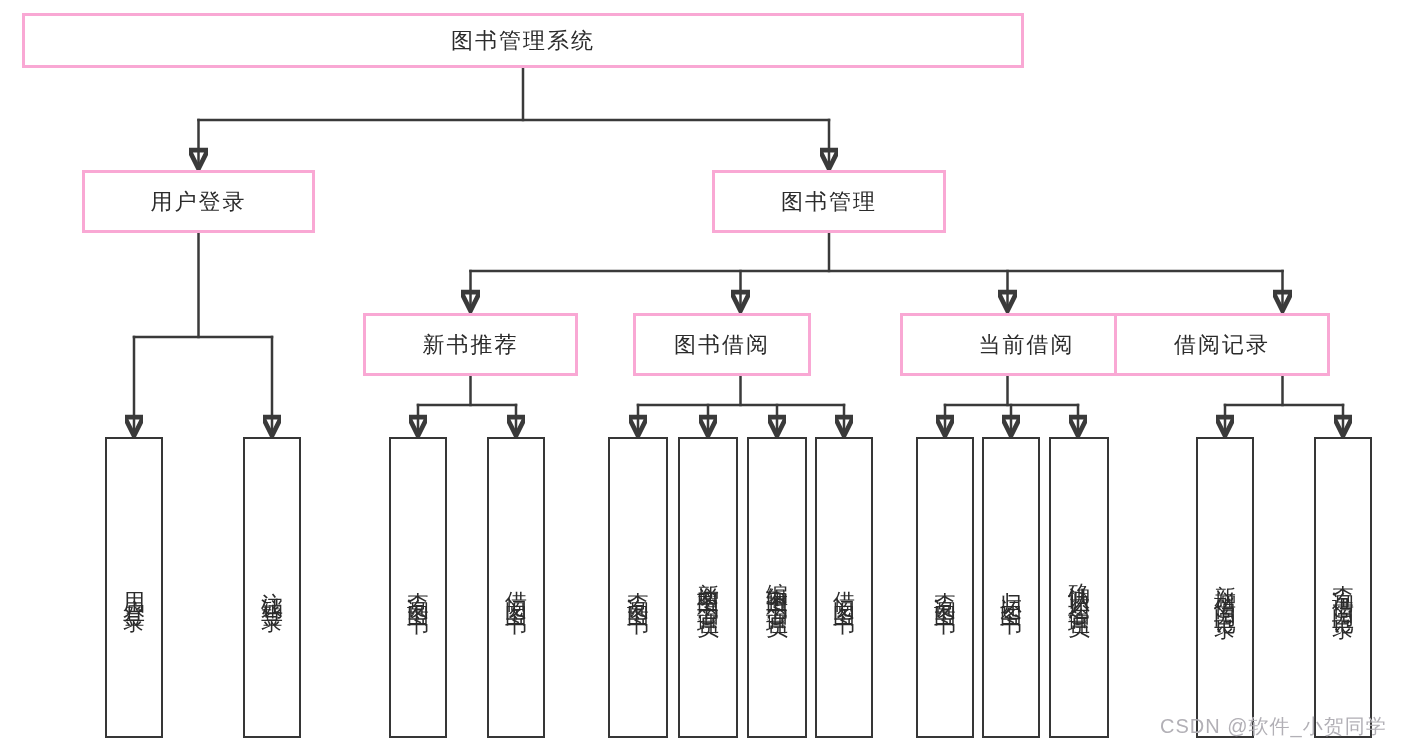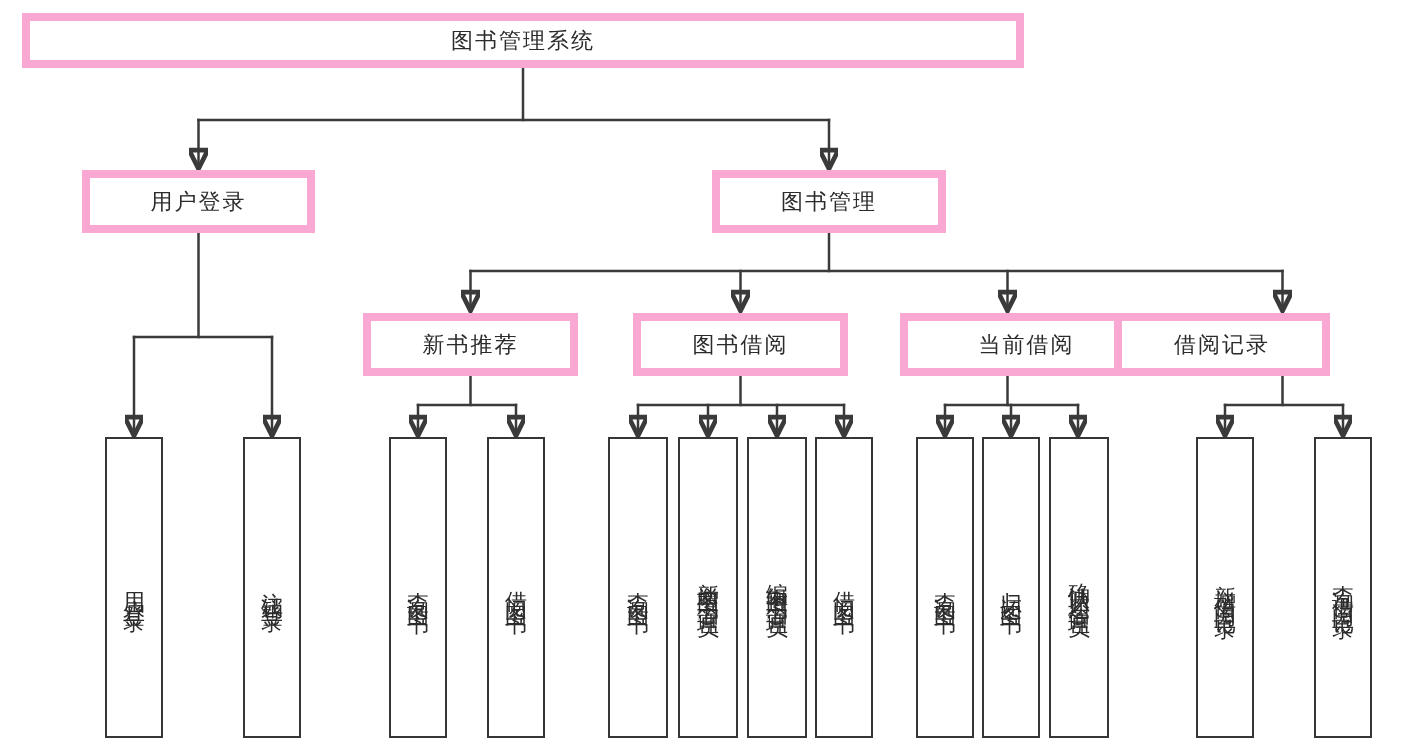--- a/index.html
+++ b/index.html
@@ -15,21 +15,21 @@
   #wires {
     position: absolute;
     left: 0; top: 0;
     width: 1405px; height: 747px;
     pointer-events: none;
   }
   #wires path { stroke: #3a3a3a; stroke-width: 2.5; fill: none; stroke-linecap: square; }
   .hbox {
     position: absolute;
     background: #ffffff;
-    border: 8px solid #f9a8d4;
+    border: 3px solid #f9a8d4;
     display: flex;
     align-items: center;
     justify-content: center;
     font-size: 22px;
     color: #2b2b2b;
     letter-spacing: 2px;
     white-space: nowrap;
   }
   .vbox {
     position: absolute;
@@ -108,21 +108,21 @@
     <path d="M1225 405 V433" marker-end="url(#arr)"></path>
     <path d="M1343 405 V433" marker-end="url(#arr)"></path>
   </svg>
 
   <div class="hbox" style="left:22px; top:13px; width:1002px; height:55px;">图书管理系统</div>
 
   <div class="hbox" style="left:82px; top:170px; width:233px; height:63px;">用户登录</div>
   <div class="hbox" style="left:363px; top:313px; width:215px; height:63px;">新书推荐</div>
 
   <div class="hbox" style="left:712px; top:170px; width:234px; height:63px;">图书管理</div>
-  <div class="hbox" style="left:633px; top:313px; width:215px; height:63px;">图书借阅</div>
+  <div class="hbox" style="left:633px; top:313px; width:178px; height:63px;">图书借阅</div>
   <div class="hbox" style="left:900px; top:313px; width:253px; height:63px;">当前借阅</div>
   <div class="hbox" style="left:1114px; top:313px; width:216px; height:63px;">借阅记录</div>
 
   <div class="vbox" style="left:105px; top:437px; width:58px; height:301px;">用户登录</div>
   <div class="vbox" style="left:243px; top:437px; width:58px; height:301px;">注销登录</div>
 
   <div class="vbox" style="left:389px; top:437px; width:58px; height:301px;">查询图书</div>
   <div class="vbox" style="left:487px; top:437px; width:58px; height:301px;">借阅图书</div>
 
   <div class="vbox" style="left:608px; top:437px; width:60px; height:301px;">查询图书</div>
@@ -130,14 +130,15 @@
   <div class="vbox" style="left:747px; top:437px; width:60px; height:301px; letter-spacing:5px;">编辑图书（管理员）</div>
   <div class="vbox" style="left:815px; top:437px; width:58px; height:301px;">借阅图书</div>
 
   <div class="vbox" style="left:916px; top:437px; width:58px; height:301px;">查询图书</div>
   <div class="vbox" style="left:982px; top:437px; width:58px; height:301px;">归还图书</div>
   <div class="vbox" style="left:1049px; top:437px; width:60px; height:301px; letter-spacing:5px;">确认归还（管理员）</div>
 
   <div class="vbox" style="left:1196px; top:437px; width:58px; height:301px;">新增借阅记录</div>
   <div class="vbox" style="left:1314px; top:437px; width:58px; height:301px;">查询借阅记录</div>
 
+  <div class="watermark">CSDN @软件_小贺同学</div>
 
 </div>
 
 </body></html>

